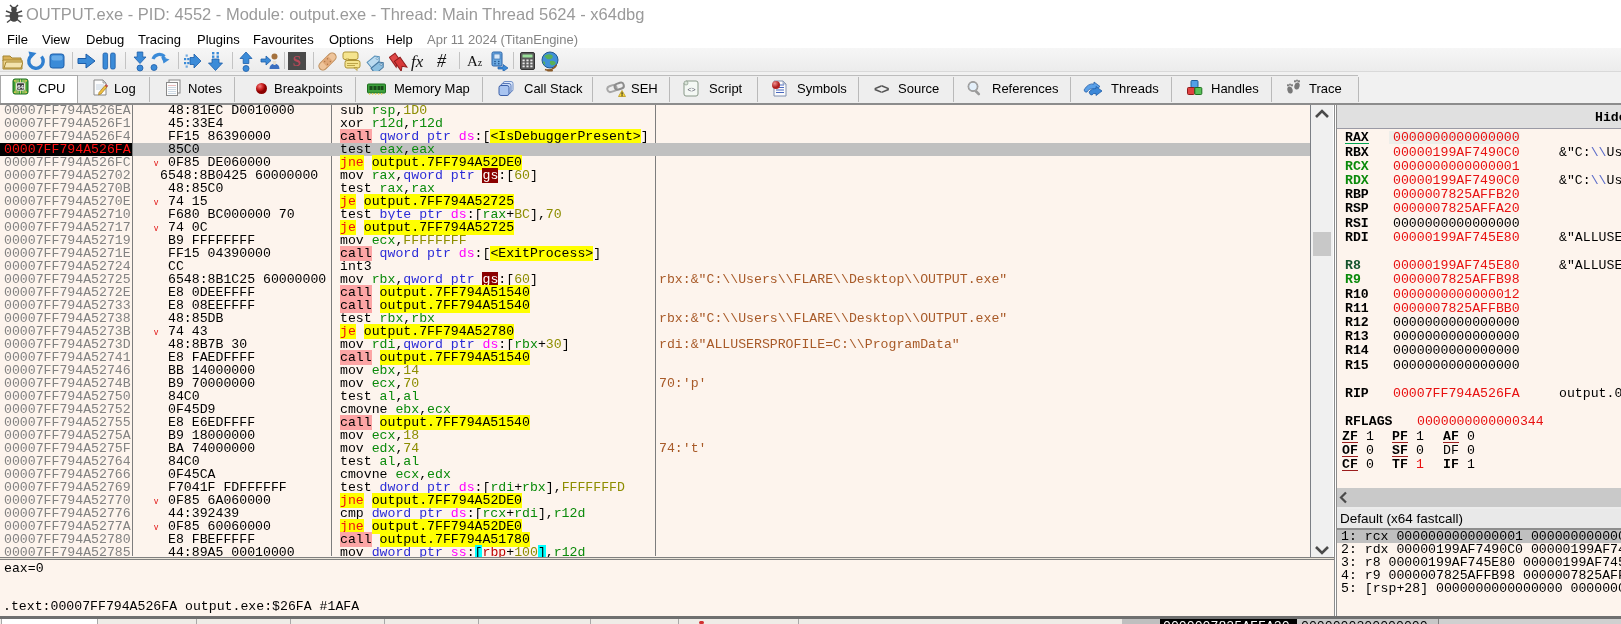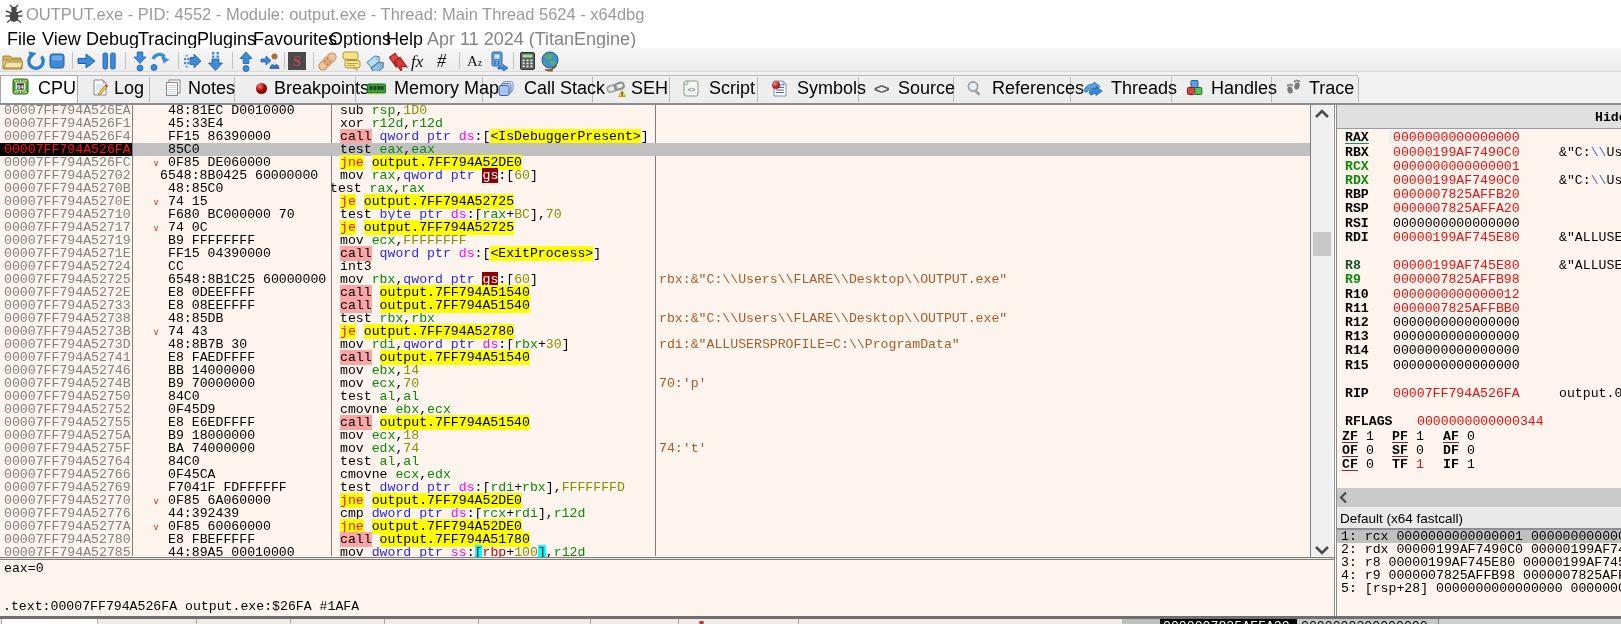--- a/index.html
+++ b/index.html
@@ -1,18 +1,18 @@
 <!DOCTYPE html>
 <html><head><meta charset="utf-8"><style>
 *{margin:0;padding:0;box-sizing:border-box}
 html,body{width:1621px;height:624px;overflow:hidden}
 body{position:relative;background:#fff;font-family:"Liberation Sans",sans-serif;}
 .a{position:absolute}
 .mono{font-family:"Liberation Mono",monospace;font-size:13.2px;line-height:13px;white-space:pre;letter-spacing:0}
-.ui{font-size:18px;line-height:13px;white-space:pre}
+.ui{font-size:13px;line-height:13px;white-space:pre}
 .k{color:#000}
 .g{color:#0a8a0a}
 .n{color:#8d8d00}
 .b{color:#2b2bd7}
 .m{color:#ff00ff}
 .cb{background:#fca5a5;color:#000}
 .y{background:#ffff00;color:#000}
 .jy{background:#ffff00;color:#ee1010}
 .gs{background:#8b0000;color:#fff}
 .cy{background:#00ffff;color:#000}
@@ -372,21 +372,21 @@
 <div class="a mono" style="left:340px;top:38px"><span class="k">test </span><span class="g">eax</span><span class="k">,</span><span class="g">eax</span></div>
 <div class="a mono" style="left:4px;top:51px;color:#828282">00007FF794A526FC</div>
 <div class="a" style="left:154px;top:53px;font-size:8.5px;line-height:10px;color:#e01010;font-family:'Liberation Sans'">v</div>
 <div class="a mono" style="left:168px;top:51px;color:#000">0F85 DE060000</div>
 <div class="a mono" style="left:340px;top:51px"><span class="jy">jne</span><span class="k"> </span><span class="y">output.7FF794A52DE0</span></div>
 <div class="a mono" style="left:4px;top:64px;color:#828282">00007FF794A52702</div>
 <div class="a mono" style="left:160px;top:64px;color:#000">6548:8B0425 60000000</div>
 <div class="a mono" style="left:340px;top:64px"><span class="k">mov </span><span class="g">rax</span><span class="k">,</span><span class="b">qword ptr </span><span class="gs">gs</span><span class="k">:[</span><span class="n">60</span><span class="k">]</span></div>
 <div class="a mono" style="left:4px;top:77px;color:#828282">00007FF794A5270B</div>
 <div class="a mono" style="left:168px;top:77px;color:#000">48:85C0</div>
-<div class="a mono" style="left:330px;top:77px"><span class="k">test </span><span class="g">rax</span><span class="k">,</span><span class="g">rax</span></div>
+<div class="a mono" style="left:340px;top:77px"><span class="k">test </span><span class="g">rax</span><span class="k">,</span><span class="g">rax</span></div>
 <div class="a mono" style="left:4px;top:90px;color:#828282">00007FF794A5270E</div>
 <div class="a" style="left:154px;top:92px;font-size:8.5px;line-height:10px;color:#e01010;font-family:'Liberation Sans'">v</div>
 <div class="a mono" style="left:168px;top:90px;color:#000">74 15</div>
 <div class="a mono" style="left:340px;top:90px"><span class="jy">je</span><span class="k"> </span><span class="y">output.7FF794A52725</span></div>
 <div class="a mono" style="left:4px;top:103px;color:#828282">00007FF794A52710</div>
 <div class="a mono" style="left:168px;top:103px;color:#000">F680 BC000000 70</div>
 <div class="a mono" style="left:340px;top:103px"><span class="k">test </span><span class="b">byte ptr </span><span class="m">ds</span><span class="k">:[</span><span class="g">rax</span><span class="k">+</span><span class="n">BC</span><span class="k">],</span><span class="n">70</span></div>
 <div class="a mono" style="left:4px;top:116px;color:#828282">00007FF794A52717</div>
 <div class="a" style="left:154px;top:118px;font-size:8.5px;line-height:10px;color:#e01010;font-family:'Liberation Sans'">v</div>
 <div class="a mono" style="left:168px;top:116px;color:#000">74 0C</div>
@@ -546,21 +546,21 @@
 <div class="a mono" style="left:1416px;top:429.5px;color:#000">1</div>
 <div class="a mono" style="left:1443px;top:429.5px;font-weight:bold;color:#000">AF</div>
 <div class="a" style="left:1443px;top:441.5px;width:16px;height:1px;background:#9b1c1c"></div>
 <div class="a mono" style="left:1467px;top:429.5px;color:#000">0</div>
 <div class="a mono" style="left:1342px;top:443.7px;font-weight:bold;color:#000">OF</div>
 <div class="a" style="left:1342px;top:455.7px;width:16px;height:1px;background:#9b1c1c"></div>
 <div class="a mono" style="left:1366px;top:443.7px;color:#000">0</div>
 <div class="a mono" style="left:1392px;top:443.7px;font-weight:bold;color:#000">SF</div>
 <div class="a" style="left:1392px;top:455.7px;width:16px;height:1px;background:#9b1c1c"></div>
 <div class="a mono" style="left:1416px;top:443.7px;color:#000">0</div>
-<div class="a mono" style="left:1443px;top:443.7px;font-weight:bold;color:#000">DF</div>
+<div class="a mono" style="left:1443px;top:443.7px;font-weight:normal;color:#000">DF</div>
 <div class="a mono" style="left:1467px;top:443.7px;color:#000">0</div>
 <div class="a mono" style="left:1342px;top:457.9px;font-weight:bold;color:#000">CF</div>
 <div class="a" style="left:1342px;top:469.9px;width:16px;height:1px;background:#9b1c1c"></div>
 <div class="a mono" style="left:1366px;top:457.9px;color:#000">0</div>
 <div class="a mono" style="left:1392px;top:457.9px;font-weight:bold;color:#000">TF</div>
 <div class="a mono" style="left:1416px;top:457.9px;color:#e81010">1</div>
 <div class="a mono" style="left:1443px;top:457.9px;font-weight:bold;color:#000">IF</div>
 <div class="a mono" style="left:1467px;top:457.9px;color:#000">1</div>
 <div class="a" style="left:1337px;top:488px;width:284px;height:19px;background:#c9c9c9"></div>
 <svg class="a" style="left:1337px;top:490px" width="14" height="15" viewBox="0 0 14 15">

